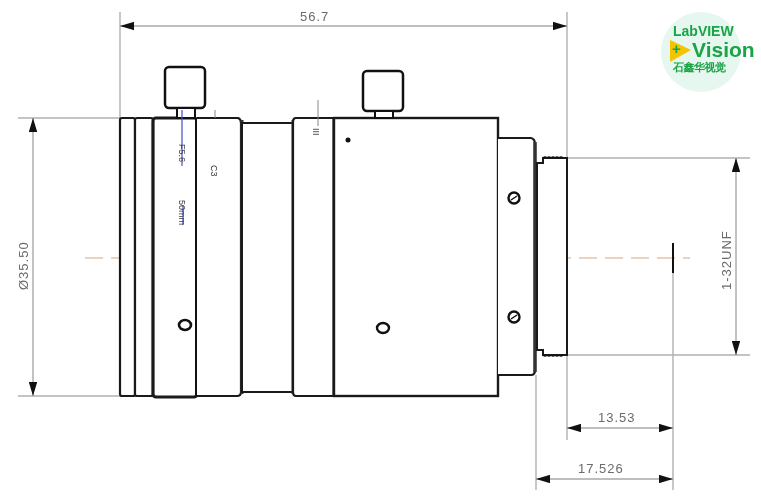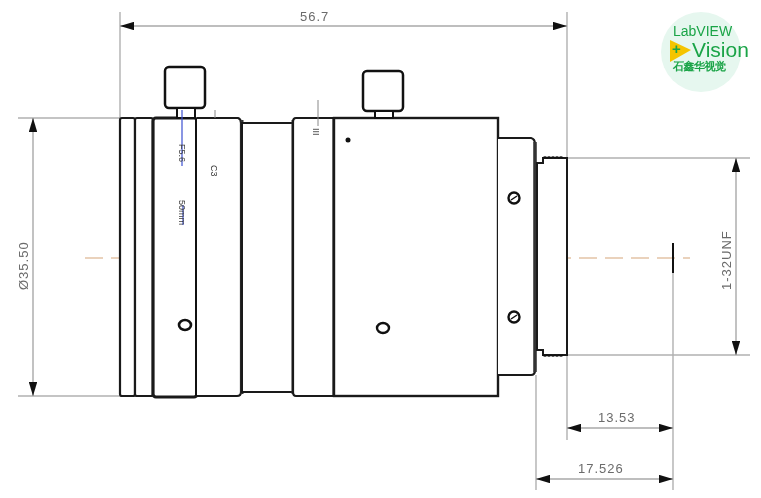--- a/index.html
+++ b/index.html
@@ -5,22 +5,22 @@
   html, body { margin: 0; padding: 0; background: #ffffff; }
   body { width: 761px; height: 498px; position: relative; overflow: hidden; font-family: "DejaVu Sans Mono", monospace; }
   svg { position: absolute; left: 0; top: 0; }
   .dimtext { font-family: "Liberation Sans", sans-serif; font-size: 13px; fill: #6b6b6b; letter-spacing: 1px; }
   .smalltext { font-family: "Liberation Sans", sans-serif; font-size: 9px; fill: #3a3a3a; }
   .body-line { stroke: #1a1a1a; fill: #ffffff; }
   .dim-line { stroke: #a8a8a8; stroke-width: 1.4; fill: none; }
   .ext-line { stroke: #b0b0b0; stroke-width: 1.4; fill: none; }
   .center-line { stroke: #d6a57a; stroke-width: 1.2; stroke-dasharray: 18 8; fill: none; }
   .logo { position: absolute; left: 661px; top: 12px; width: 80px; height: 80px; border-radius: 50%; background: #e6f7ef; }
-  .logo-text-en { position: absolute; font-family: "Liberation Sans", sans-serif; font-weight: normal; color: #1aa447; font-size: 14px; line-height: 14px; }
-  .logo-text-cn { position: absolute; font-family: Liberation Mono, monospace; font-weight: bold; color: #1aa447; font-size: 11px; line-height: 11px; letter-spacing: -0.5px; }
+  .logo-text-en { position: absolute; font-family: "Liberation Sans", sans-serif; font-weight: bold; color: #1aa447; font-size: 14px; line-height: 14px; }
+  .logo-text-cn { position: absolute; font-family: Liberation Serif, serif; font-weight: bold; color: #1aa447; font-size: 11px; line-height: 11px; letter-spacing: -0.5px; }
 </style>
 </head>
 <body>
 
 <svg width="761" height="498" viewBox="0 0 761 498">
   <defs>
     <marker id="arr" viewBox="0 0 10 6" refX="10" refY="3" markerWidth="10" markerHeight="6" orient="auto-start-reverse">
       <path d="M0,0 L10,3 L0,6 z" fill="#111"></path>
     </marker>
   </defs>

